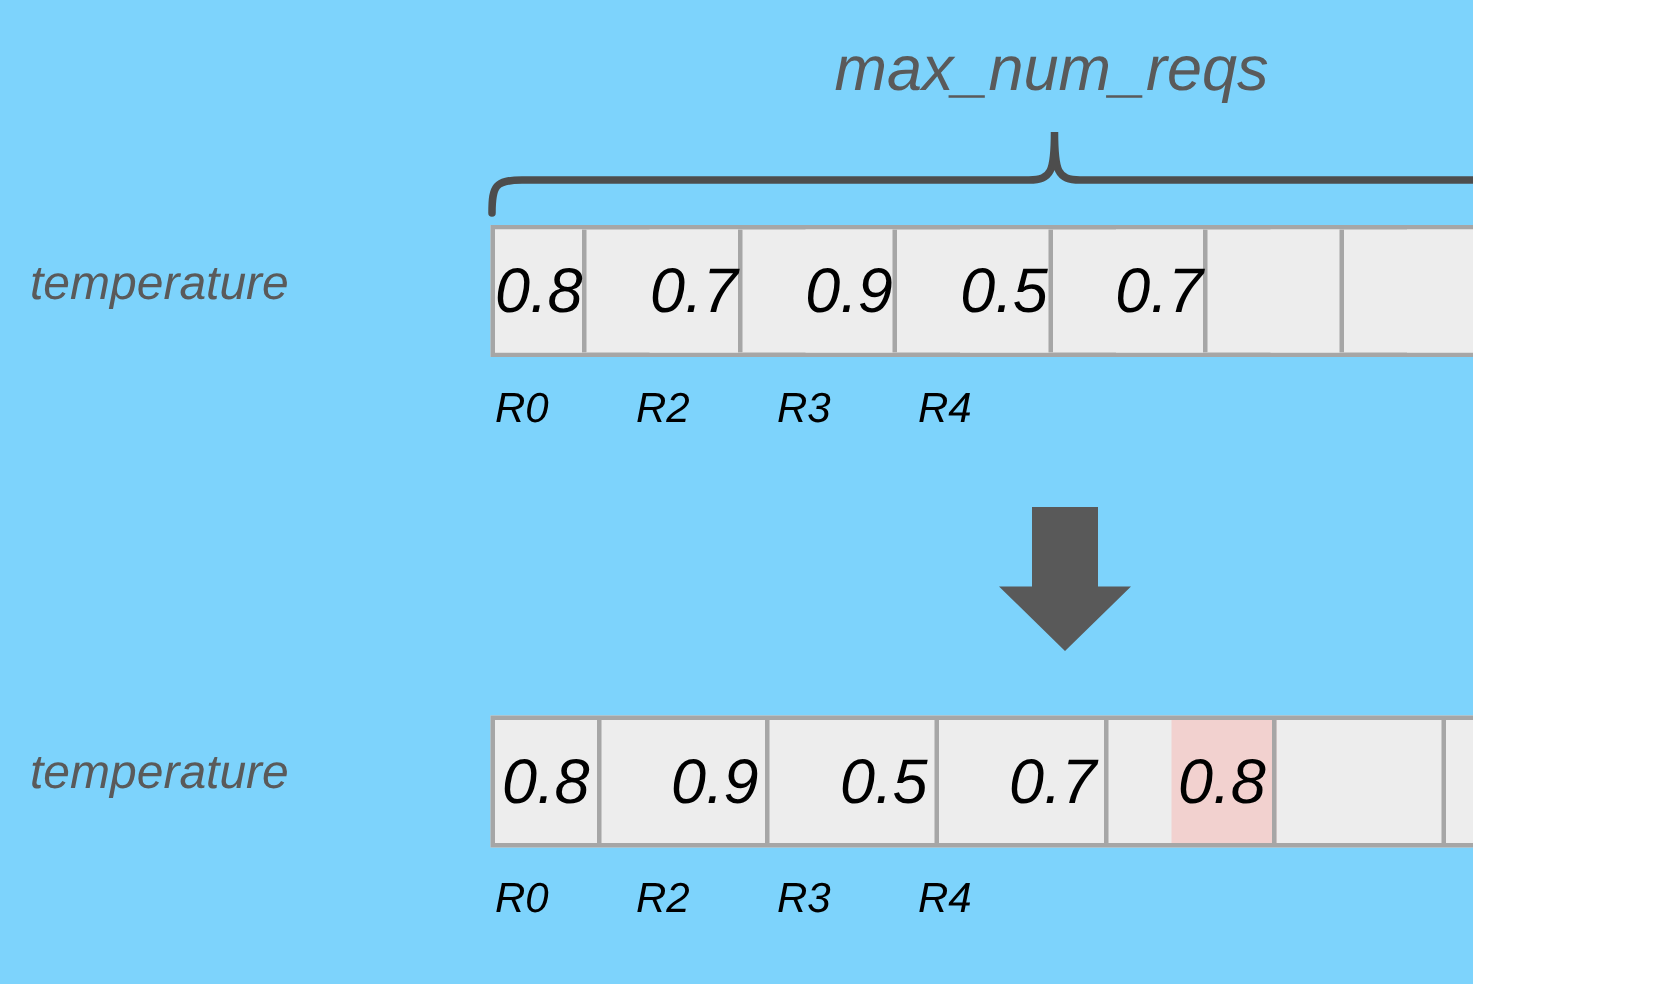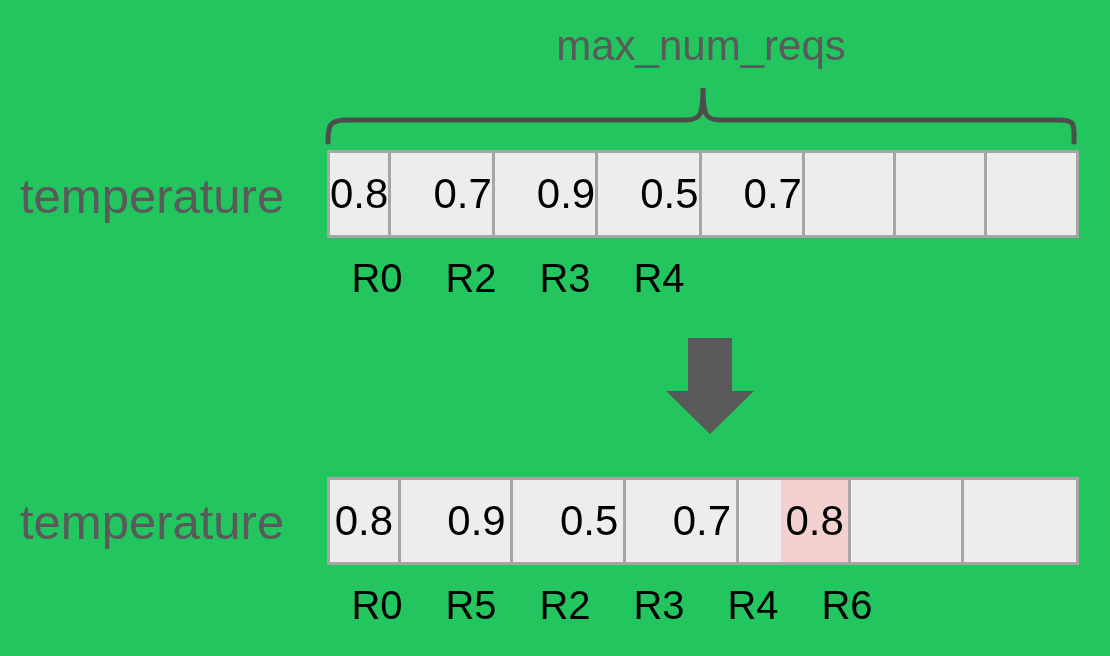--- a/index.html
+++ b/index.html
@@ -6,53 +6,54 @@
     margin: 0;
     padding: 0;
     background: #ffffff;
   }
   body {
     font-family: "Liberation Sans", sans-serif;
     -webkit-font-smoothing: antialiased;
   }
   #canvas {
     position: relative;
-    width: 1110px;
+    width: 982px;
     height: 656px;
-    background: #22c55e;
+    background: #7dd3fc;
     overflow: hidden;
+    font-style: italic;
   }
   .abs { position: absolute; }
 
   
   .label-gray {
     color: #5a5a5a;
-    font-size: 49px;
+    font-size: 32px;
     line-height: 1;
     white-space: nowrap;
   }
   .caption-title {
     color: #5a5a5a;
     font-size: 42px;
     line-height: 1;
     white-space: nowrap;
     text-align: center;
   }
   .note-line {
     color: #5a5a5a;
     font-size: 42px;
     line-height: 50px;
     white-space: nowrap;
     text-align: right;
   }
   .r-label {
     color: #000000;
-    font-size: 40px;
+    font-size: 28px;
     line-height: 1;
-    text-align: center;
+    text-align: left;
     white-space: nowrap;
   }
 
   
   .array {
     position: absolute;
     display: flex;
     box-sizing: border-box;
     border: 3px solid #a6a6a6;
     background: #ededed;
@@ -140,22 +141,20 @@
       <div class="cell">0.9</div>
       <div class="cell">0.5</div>
       <div class="cell">0.7</div>
       <div class="cell hl">0.8</div>
       <div class="cell"></div>
       <div class="cell"></div>
     </div>
 
   <div class="rlabel-row" id="after-slot-labels" style="left:330px; top:585px; width:752px;">
       <div class="r-label">R0</div>
-      <div class="r-label">R5</div>
       <div class="r-label">R2</div>
       <div class="r-label">R3</div>
       <div class="r-label">R4</div>
-      <div class="r-label">R6</div>
       <div class="r-label"></div>
       <div class="r-label"></div>
     </div>
 
 </div>
 
 </body></html>

